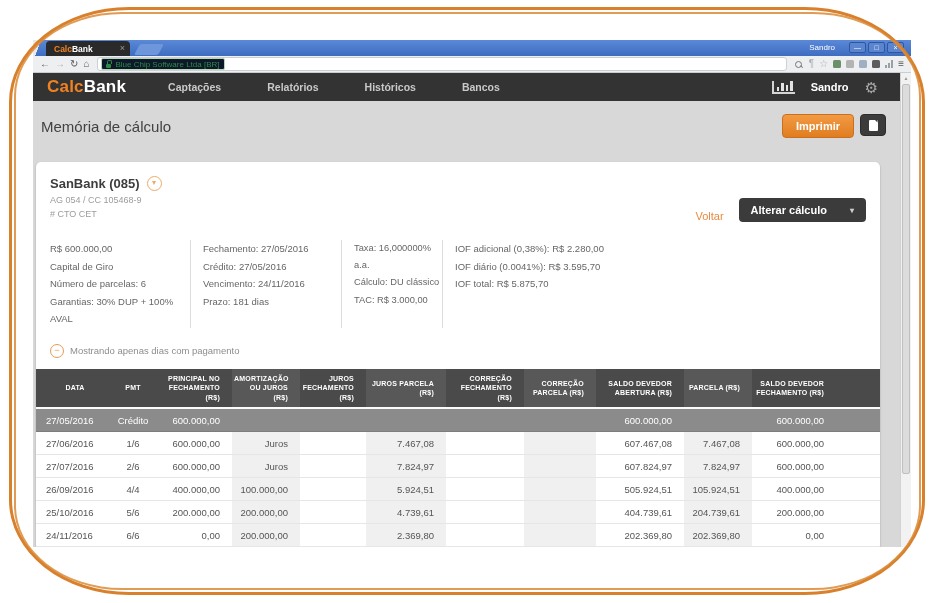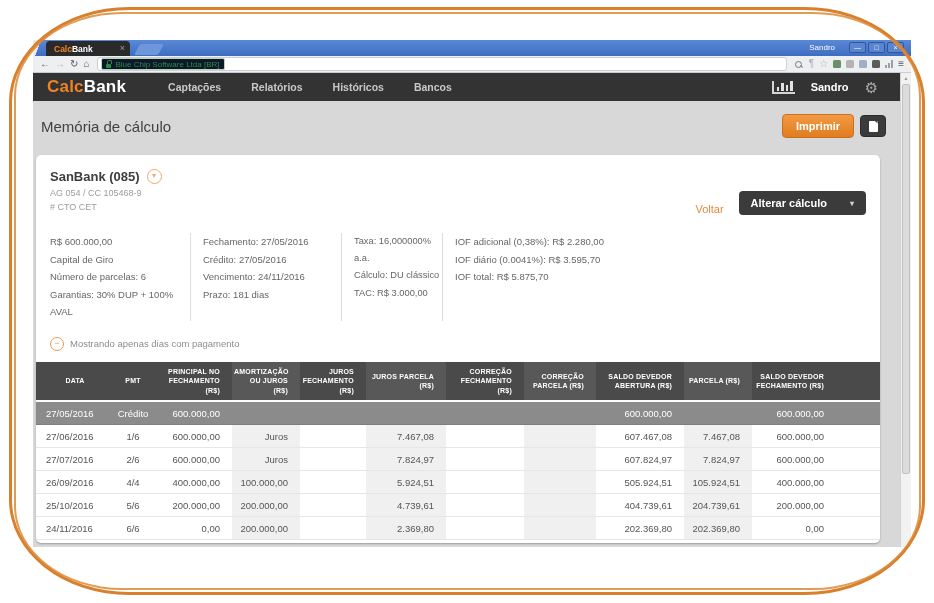--- a/index.html
+++ b/index.html
@@ -55,34 +55,34 @@
 
   
   .viewport{position:relative;height:474px;background:#d8d8d8;overflow:hidden}
   .content{width:867px;height:100%;display:flex;flex-direction:column}
 
   
   .navbar{height:28px;background:#333;display:flex;align-items:center;padding-left:14px;
           position:relative;flex:0 0 auto}
   .logo{font-size:17px;font-weight:bold;letter-spacing:.2px;white-space:nowrap}
   .logo .c1{color:#f08222}.logo .c2{color:#fff}
-  .menu{display:flex;gap:30px;margin-left:42px}
+  .menu{display:flex;gap:46px;margin-left:42px}
   .menu span{font-size:10.5px;font-weight:bold;color:#c9c9c9;cursor:default}
   .nav-right{position:absolute;right:22px;top:0;height:100%;display:flex;align-items:center;gap:16px}
   .chart-icon{display:flex;align-items:flex-end;gap:2px;height:13px;border-left:2px solid #d5d5d5;
               border-bottom:2px solid #d5d5d5;padding:0 2px 1px 3px;box-sizing:border-box}
   .chart-icon i{display:block;width:2.5px;background:#e3e3e3}
   .nav-user{font-size:11px;font-weight:bold;color:#fff}
   .gear{font-size:15px;color:#a8a8a8;line-height:1}
 
   
   .page{flex:1;display:flex;flex-direction:column;position:relative}
-  .page-head{display:flex;align-items:center;padding:13px 14px 17px 8px;flex:0 0 auto}
+  .page-head{display:flex;align-items:center;padding:13px 14px 24px 8px;flex:0 0 auto}
   .page-title{font-size:15px;color:#424242}
-  .head-actions{margin-left:auto;display:flex;gap:6px;align-items:center}
+  .head-actions{margin-left:auto;display:flex;gap:6px;}
   .btn-print{background:linear-gradient(#f29a44,#e07d20);color:#fff;font-size:11px;font-weight:bold;
              padding:5px 13px;border-radius:4px;border:1px solid #c96f1e;cursor:pointer}
   .btn-copy{background:#3b3b3b;border:1px solid #2c2c2c;border-radius:4px;width:26px;height:22px;
             display:flex;align-items:center;justify-content:center;cursor:pointer;box-sizing:border-box}
   .copy-icon{position:relative;width:9px;height:11px;background:#fff;border-radius:1px}
   .copy-icon::after{content:"";position:absolute;right:0;top:0;width:3px;height:3px;background:#3b3b3b;
             clip-path:polygon(0 0,100% 100%,100% 0)}
 
   
   .card{margin:0 20px 0 3px;background:#fff;border-radius:5px;box-shadow:0 1px 2px rgba(0,0,0,.28);

